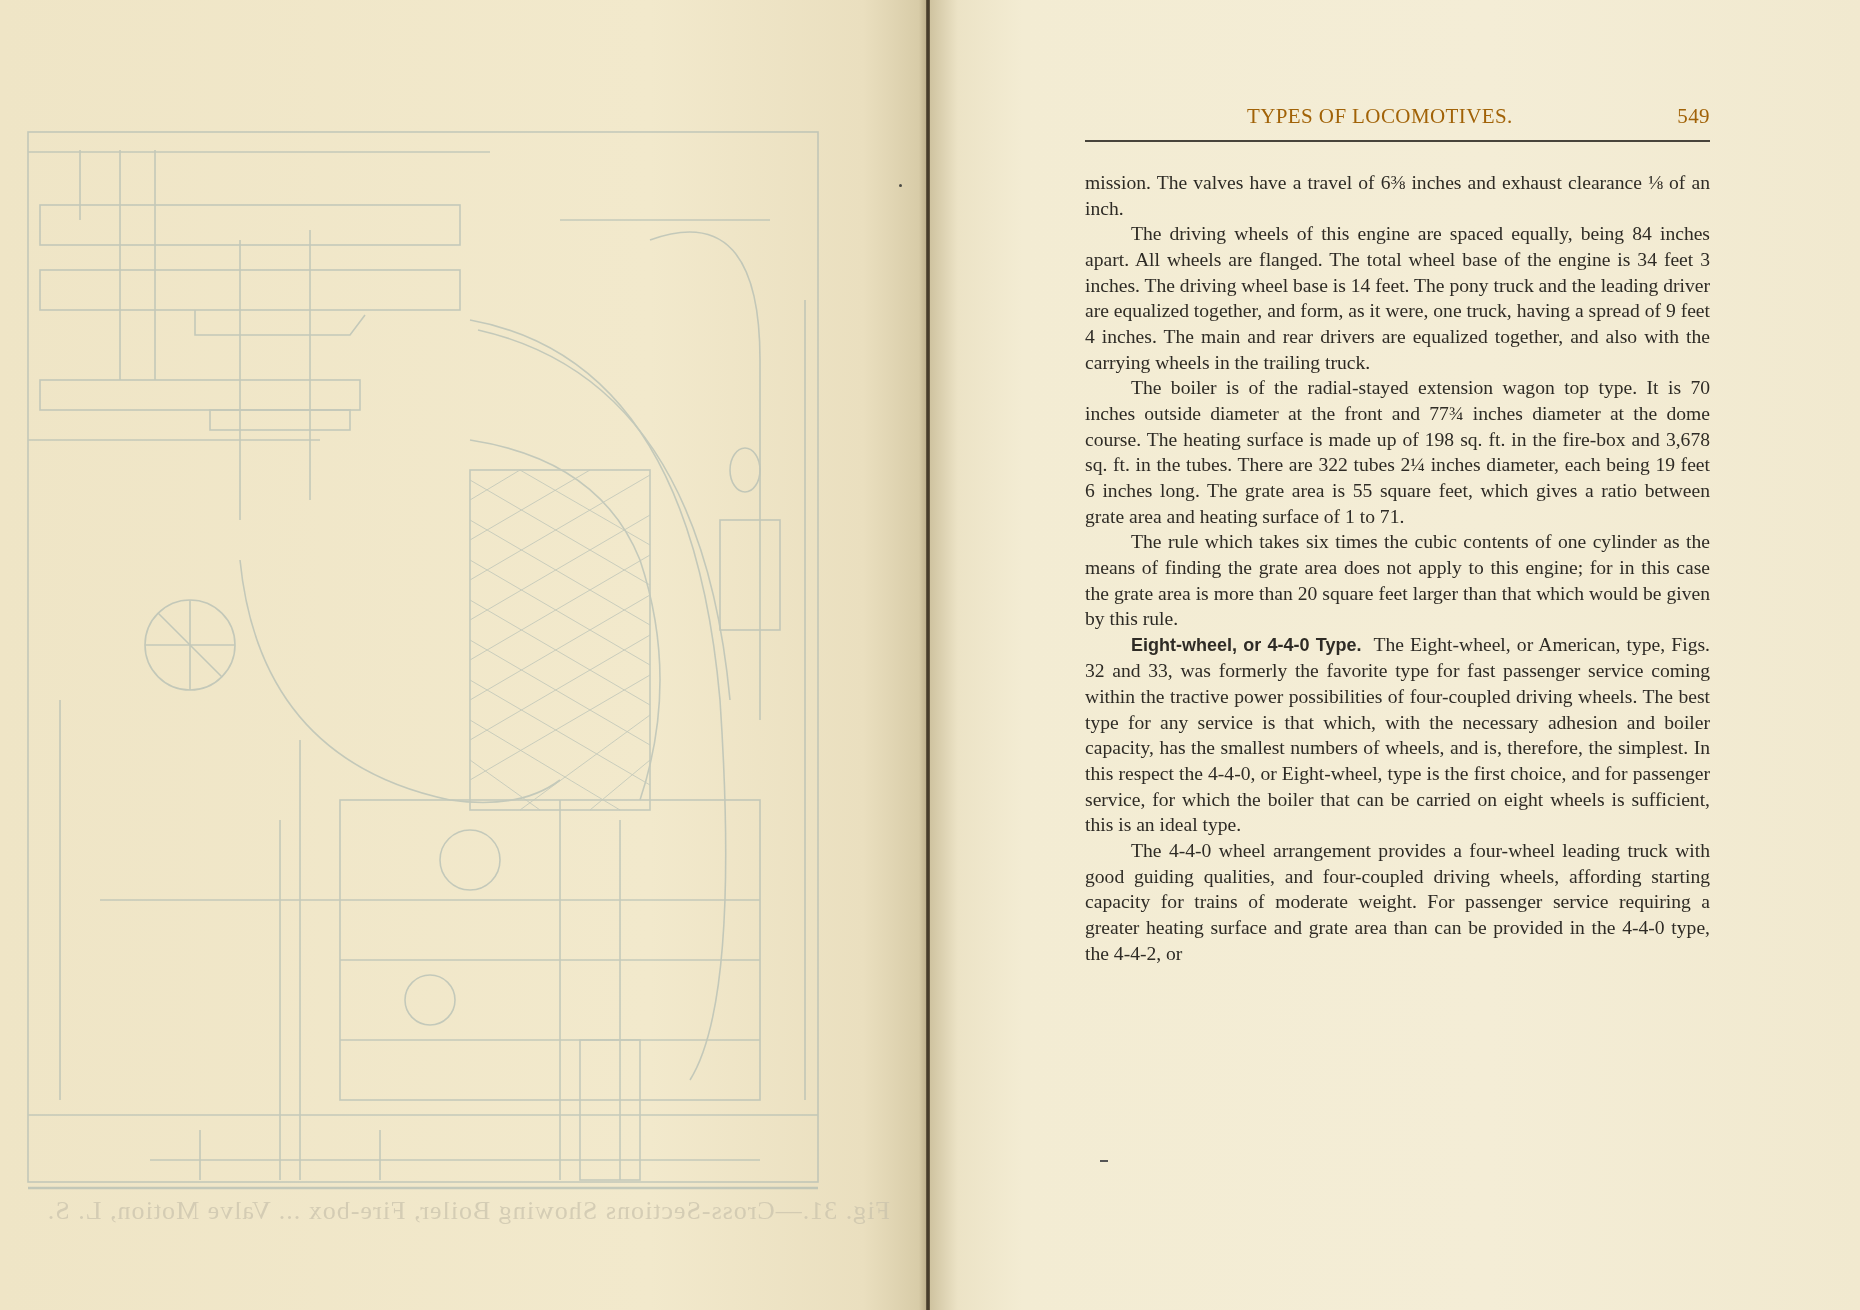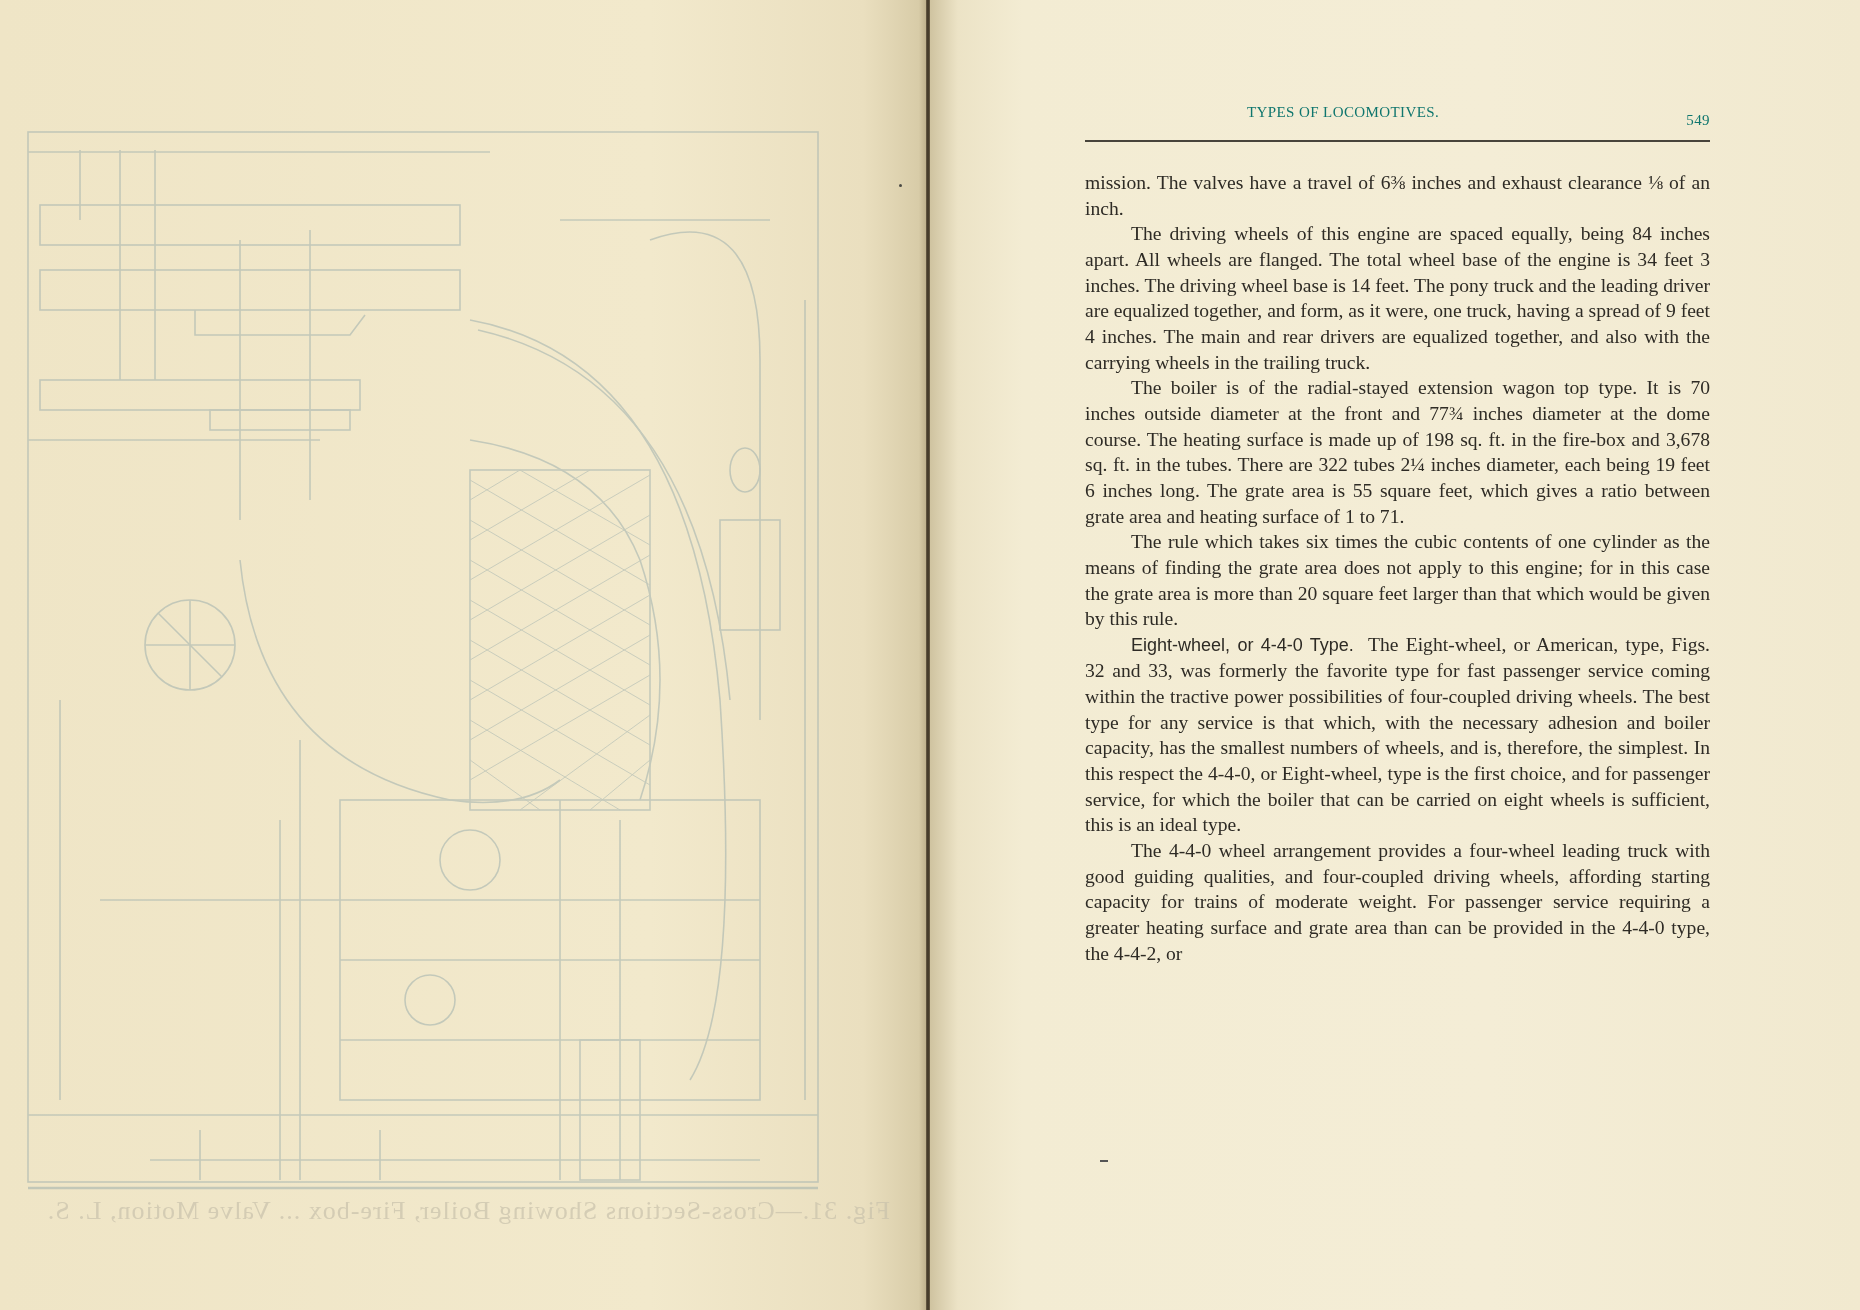--- a/index.html
+++ b/index.html
@@ -22,36 +22,36 @@
     background: linear-gradient(90deg,#6d6048,#3a3122,#6d6048);
   }
   .showthrough { position:absolute; left:0; top:0; width:928px; height:1310px; opacity:0.55; }
   .mirror-caption {
     position:absolute; left:330px; top:1196px; width:560px;
     transform:scaleX(-1); color:#c9c2ac; font-size:26px; letter-spacing:1px;
     white-space:nowrap; opacity:0.7;
   }
   .running-head {
     position:absolute; left:1085px; top:104px; width:625px; height:30px;
-    font-size:15px; color:#0f766e; letter-spacing:0.4px;
+    font-size:21px; color:#a16207; letter-spacing:0.4px;
   }
   .running-head .title { position:absolute; left:162px; top:0; }
-  .running-head .pageno { position:absolute; right:0; top:8px;text-align:right; }
+  .running-head .pageno { position:absolute; right:0; top:0;text-align:right; }
   .head-rule {
     position:absolute; left:1085px; top:140px; width:625px; height:0;
     border-top:2px solid #48443b;
   }
   .body-text {
     position:absolute; left:1085px; top:170px; width:625px;
     font-size:19.6px; line-height:25.65px; color:#2e2b25;
     text-align:justify;
   }
   .body-text p { margin:0; text-indent:0; }
   .body-text p.indent { text-indent:46px; }
-  .runin { font-family:"Liberation Sans","DejaVu Sans",sans-serif; font-weight:normal; font-size:18px; }
+  .runin { font-family:"Liberation Sans","DejaVu Sans",sans-serif; font-weight:bold; font-size:18px; }
   .stray-mark {
     position:absolute; left:1100px; top:1160px; width:8px; height:2px; background:#555;
   }
   .speck { position:absolute; width:3px; height:3px; border-radius:50%; background:#4a4a44; }
 </style>
 </head>
 <body>
 
 <div class="spread">
 

